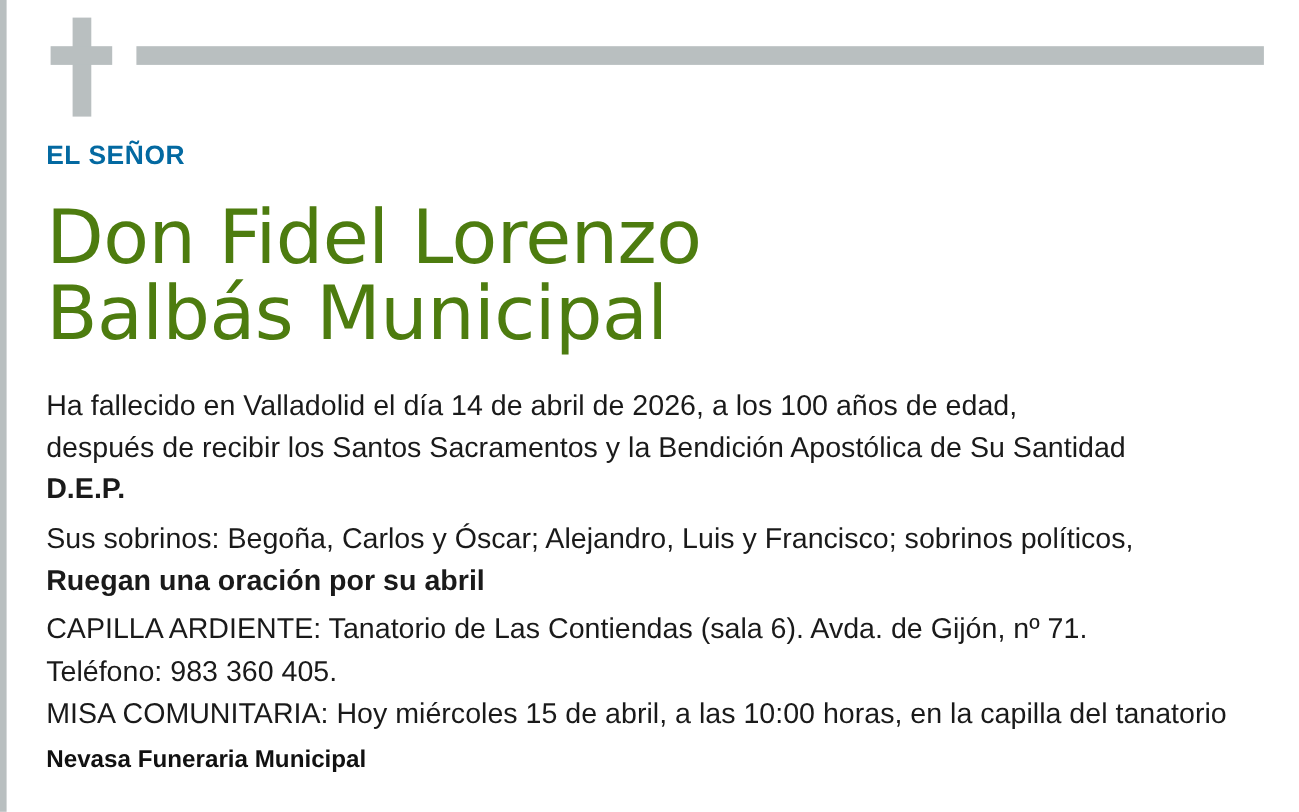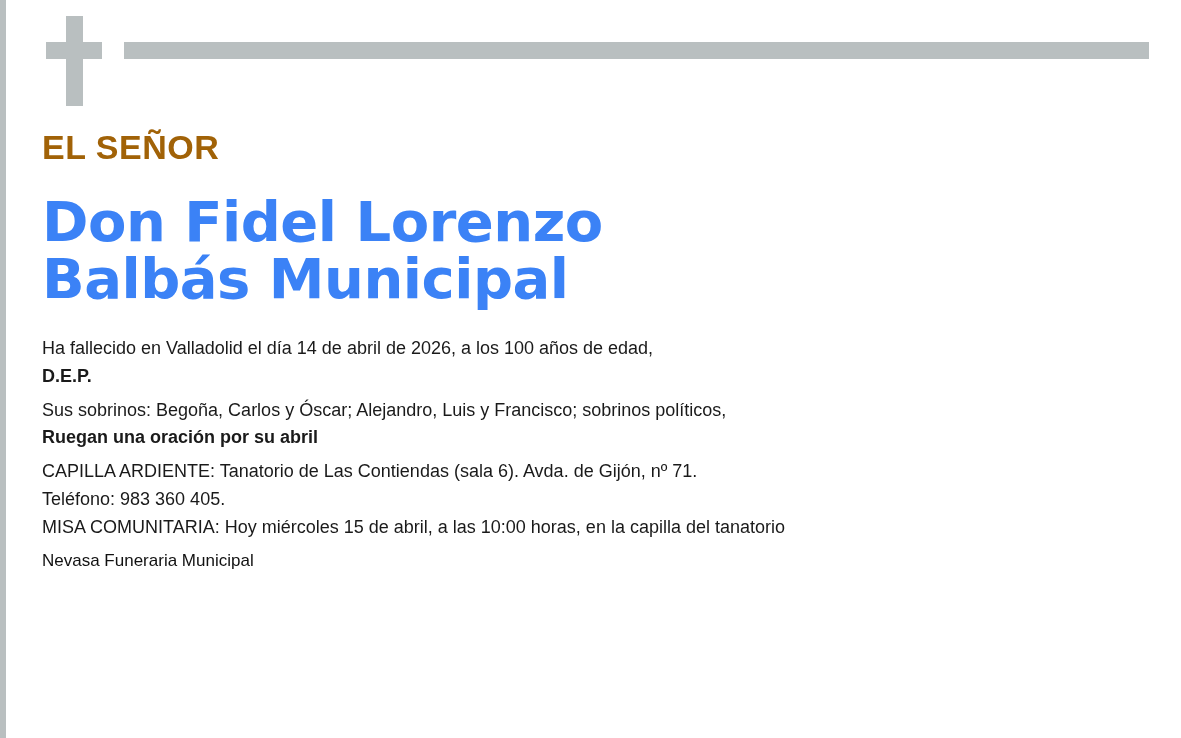--- a/index.html
+++ b/index.html
@@ -57,55 +57,55 @@
     top: 42px;
     right: 32px;
     height: 17px;
     background: #b9bfc0;
   }
   
   .content {
     padding: 0 34px 0 36px;
   }
   .eyebrow {
-    font-size: 34px;
+    font-size: 24px;
     font-weight: bold;
     letter-spacing: 0.5px;
     margin: 18px 0 26px 0;
-    color: #a16207;
+    color: #0369a1;
   }
   .deceased-name {
-    font-size: 56px;
-    font-weight: bold;
+    font-size: 68px;
+    font-weight: normal;
     line-height: 1.02;
     letter-spacing: -0.5px;
-    color: #3b82f6;
+    color: #4d7c0f;
     margin: 0 0 30px 0;
     font-family: "DejaVu Sans", sans-serif;
   }
   .deceased-name .line {
     display: block;
   }
   .body-text {
-    font-size: 18px;
+    font-size: 26px;
     line-height: 1.32;
     color: #1a1a1a;
   }
   .body-text p {
     margin: 0 0 4px 0;
   }
   .block-gap {
     margin-bottom: 10px !important;
   }
   .bold {
     font-weight: bold;
   }
   .footer-note {
-    font-size: 17px;
-    font-weight: normal;
+    font-size: 22px;
+    font-weight: bold;
     margin-top: 12px;
     color: #111111;
   }
 </style>
 </head>
 <body>
 
 <div class="obituary">
 
   <div class="banner">
@@ -120,20 +120,21 @@
 
     <div class="eyebrow">EL SEÑOR</div>
 
     <div class="deceased-name">
       <span class="line">Don Fidel Lorenzo</span>
       <span class="line">Balbás Municipal</span>
     </div>
 
     <div class="body-text">
       <p>Ha fallecido en Valladolid el día 14 de abril de 2026, a los 100 años de edad,</p>
+      <p>después de recibir los Santos Sacramentos y la Bendición Apostólica de Su Santidad</p>
       <p class="bold block-gap">D.E.P.</p>
 
       <p>Sus sobrinos: Begoña, Carlos y Óscar; Alejandro, Luis y Francisco; sobrinos políticos,</p>
 
       <p class="bold block-gap">Ruegan una oración por su abril</p>
 
       <p>CAPILLA ARDIENTE: Tanatorio de Las Contiendas (sala 6). Avda. de Gijón, nº 71.</p>
       <p>Teléfono: 983 360 405.</p>
       <p>MISA COMUNITARIA: Hoy miércoles 15 de abril, a las 10:00 horas, en la capilla del tanatorio</p>
     </div>

